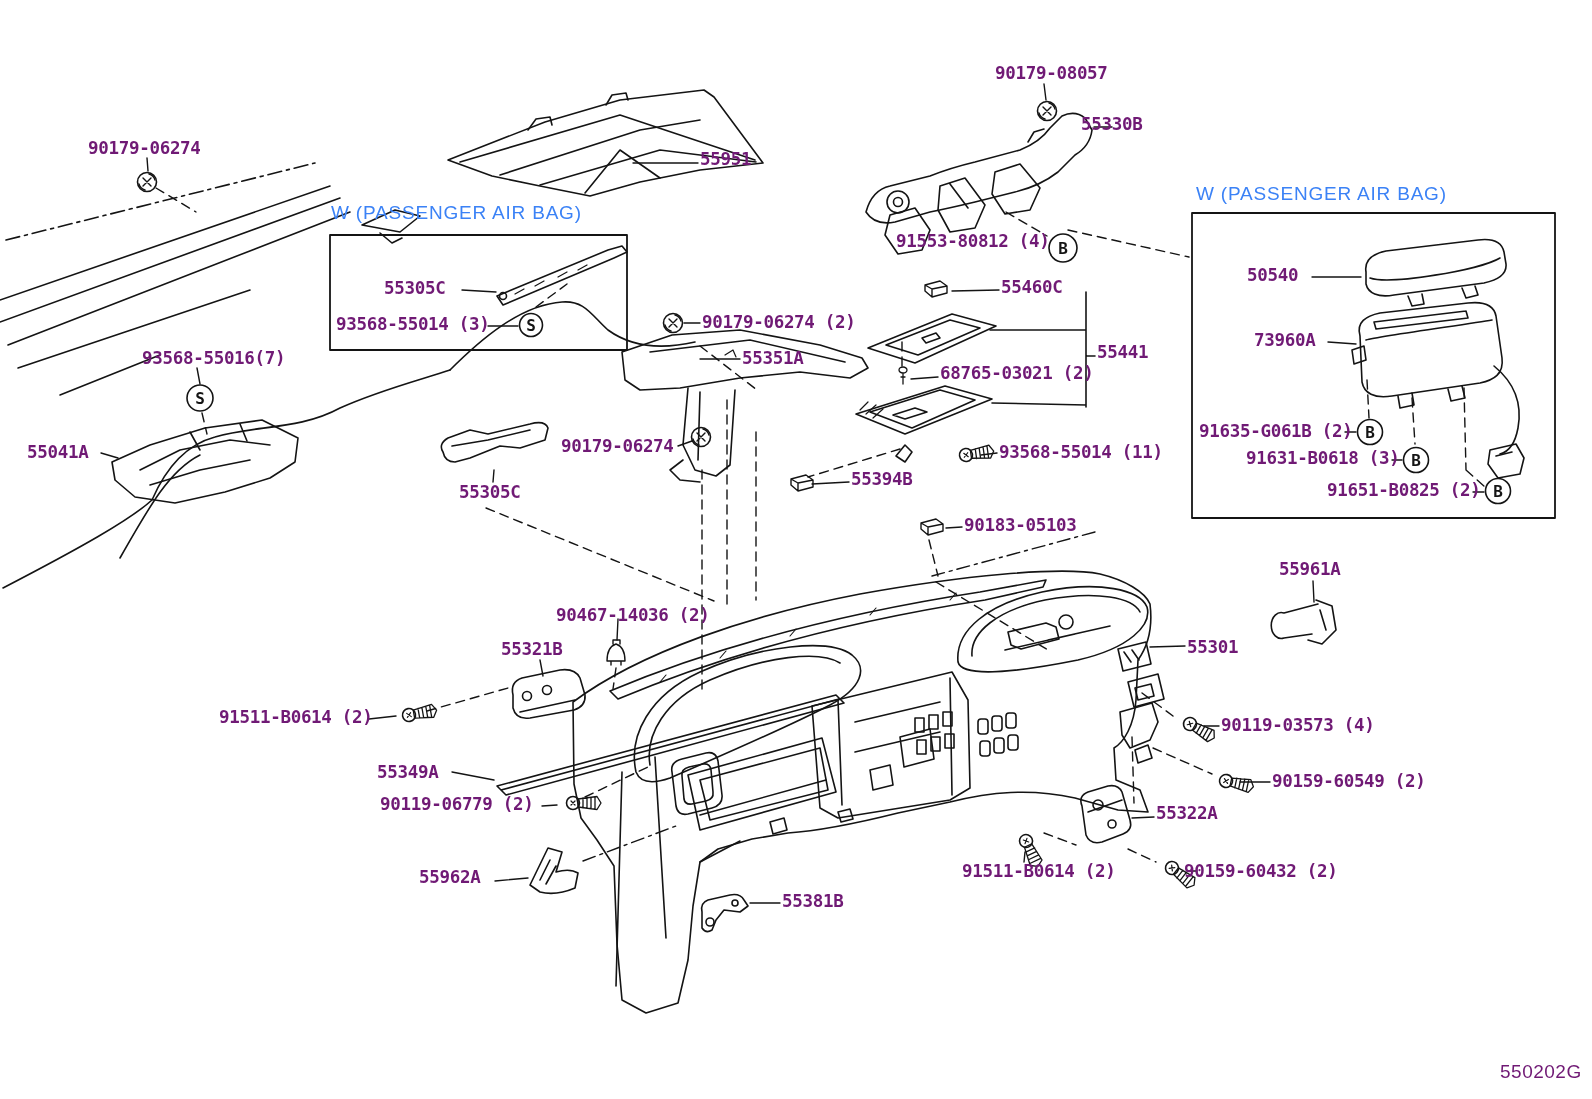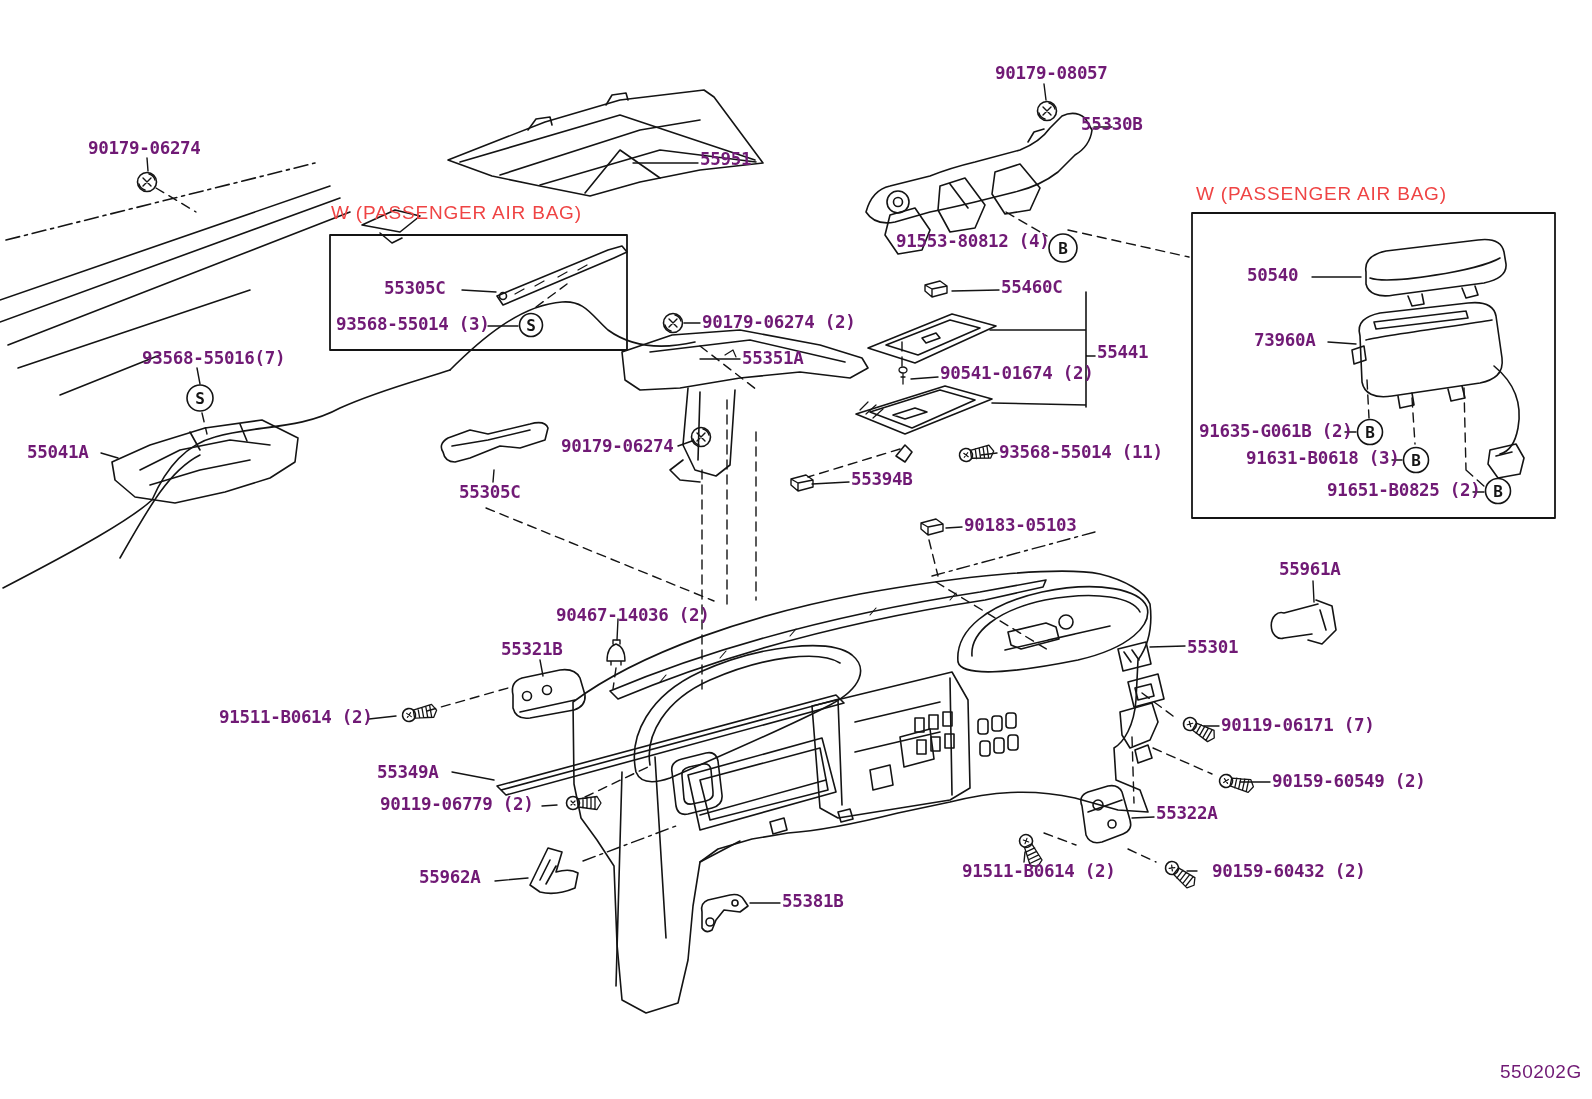--- a/index.html
+++ b/index.html
@@ -2,21 +2,21 @@
 <html><head>
 <meta charset="utf-8">
 <style>
   html,body { margin:0; padding:0; background:#fff; }
   .stage { position:relative; width:1592px; height:1099px; background:#ffffff; overflow:hidden;
            font-family:"DejaVu Sans Mono", monospace; }
   svg.art { position:absolute; left:0; top:0; }
   .pn { position:absolute; font-family:"DejaVu Sans Mono", monospace; font-weight:bold;
         font-size:17.5px; line-height:18px; color:#701a75; white-space:nowrap; letter-spacing:-0.3px; }
   .boxtitle { position:absolute; font-family:"Liberation Sans", sans-serif; font-size:19px;
-        line-height:20px; color:#ef4444; white-space:nowrap; letter-spacing:0.8px; }
+        line-height:20px; color:#3b82f6; white-space:nowrap; letter-spacing:0.8px; }
   .code { position:absolute; font-family:"Liberation Sans", sans-serif; font-size:19px;
         color:#701a75; white-space:nowrap; letter-spacing:0.5px; }
 </style>
 </head>
 <body>
 
 <div class="stage">
 
 <svg class="art" width="1592" height="1099" viewBox="0 0 1592 1099" fill="none" stroke="#141414" stroke-width="1.6" stroke-linecap="round" stroke-linejoin="round">
 
@@ -308,43 +308,43 @@
   <div class="pn" style="left:1081px;top:115px">55330B</div>
   <div class="pn" style="left:896px;top:232px">91553-80812 (4)</div>
   <div class="pn" style="left:384px;top:279px">55305C</div>
   <div class="pn" style="left:336px;top:315px">93568-55014 (3)</div>
   <div class="pn" style="left:142px;top:349px">93568-55016(7)</div>
   <div class="pn" style="left:27px;top:443px">55041A</div>
   <div class="pn" style="left:702px;top:313px">90179-06274 (2)</div>
   <div class="pn" style="left:742px;top:349px">55351A</div>
   <div class="pn" style="left:1001px;top:278px">55460C</div>
   <div class="pn" style="left:1097px;top:343px">55441</div>
-  <div class="pn" style="left:940px;top:364px">90541-01674 (2)</div>
+  <div class="pn" style="left:940px;top:364px">68765-03021 (2)</div>
   <div class="pn" style="left:999px;top:443px">93568-55014 (11)</div>
   <div class="pn" style="left:851px;top:470px">55394B</div>
   <div class="pn" style="left:964px;top:516px">90183-05103</div>
   <div class="pn" style="left:561px;top:437px">90179-06274</div>
   <div class="pn" style="left:459px;top:483px">55305C</div>
   <div class="pn" style="left:1247px;top:266px">50540</div>
   <div class="pn" style="left:1254px;top:331px">73960A</div>
   <div class="pn" style="left:1199px;top:422px">91635-G061B (2)</div>
   <div class="pn" style="left:1246px;top:449px">91631-B0618 (3)</div>
   <div class="pn" style="left:1327px;top:481px">91651-B0825 (2)</div>
   <div class="pn" style="left:1279px;top:560px">55961A</div>
   <div class="pn" style="left:1187px;top:638px">55301</div>
   <div class="pn" style="left:556px;top:606px">90467-14036 (2)</div>
   <div class="pn" style="left:501px;top:640px">55321B</div>
   <div class="pn" style="left:219px;top:708px">91511-B0614 (2)</div>
-  <div class="pn" style="left:1221px;top:716px">90119-06171 (7)</div>
+  <div class="pn" style="left:1221px;top:716px">90119-03573 (4)</div>
   <div class="pn" style="left:377px;top:763px">55349A</div>
   <div class="pn" style="left:1272px;top:772px">90159-60549 (2)</div>
   <div class="pn" style="left:380px;top:795px">90119-06779 (2)</div>
   <div class="pn" style="left:1156px;top:804px">55322A</div>
   <div class="pn" style="left:419px;top:868px">55962A</div>
   <div class="pn" style="left:962px;top:862px">91511-B0614 (2)</div>
-  <div class="pn" style="left:1212px;top:862px">90159-60432 (2)</div>
+  <div class="pn" style="left:1184px;top:862px">90159-60432 (2)</div>
   <div class="pn" style="left:782px;top:892px">55381B</div>
 
   <div class="boxtitle" style="left:331px;top:203px">W (PASSENGER AIR BAG)</div>
   <div class="boxtitle" style="left:1196px;top:184px">W (PASSENGER AIR BAG)</div>
   <div class="code" style="left:1500px;top:1061px">550202G</div>
 
 </div>
 
 </body></html>

